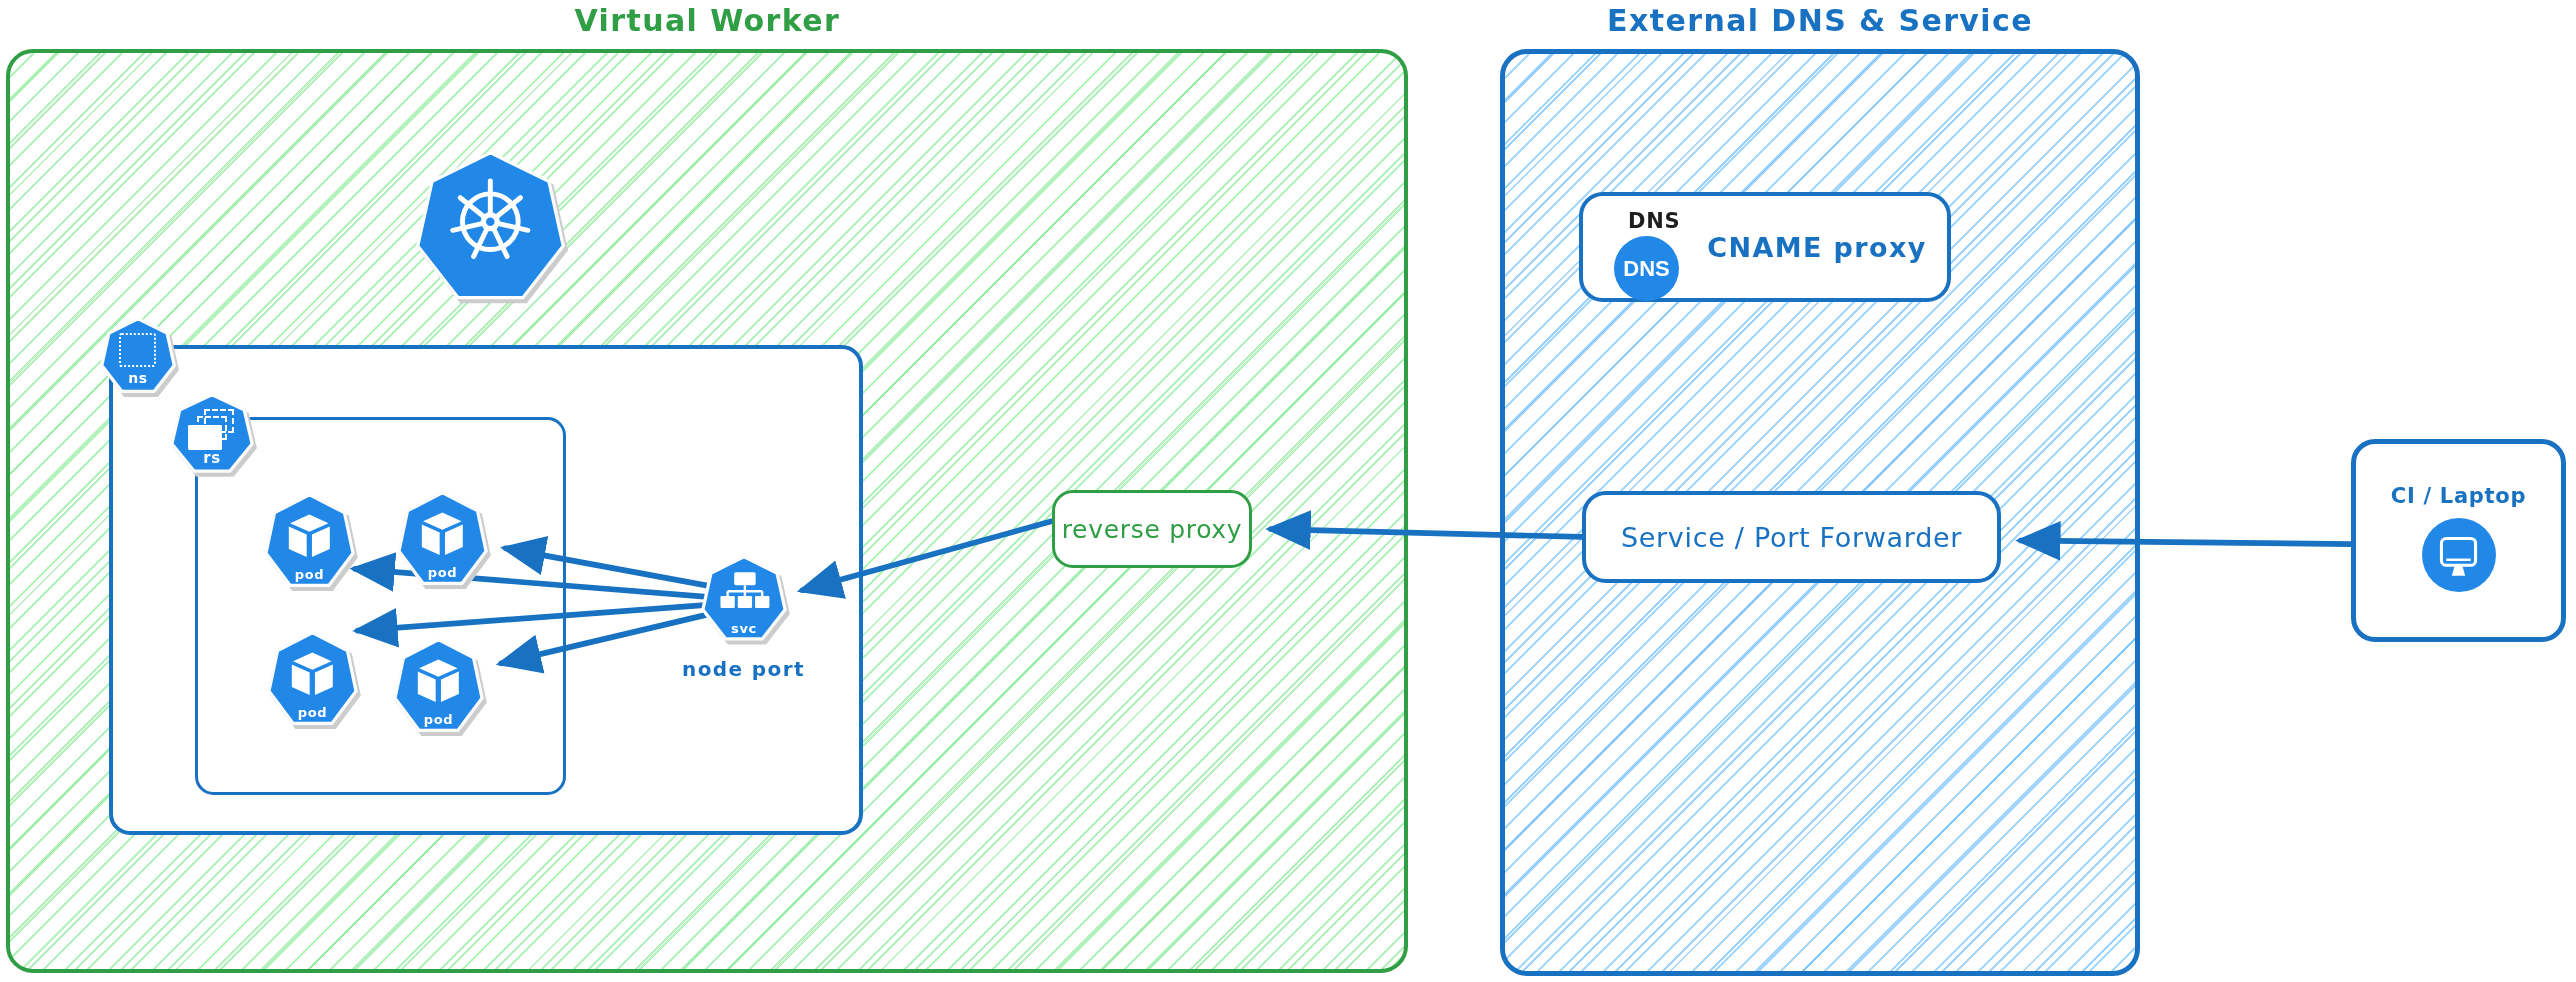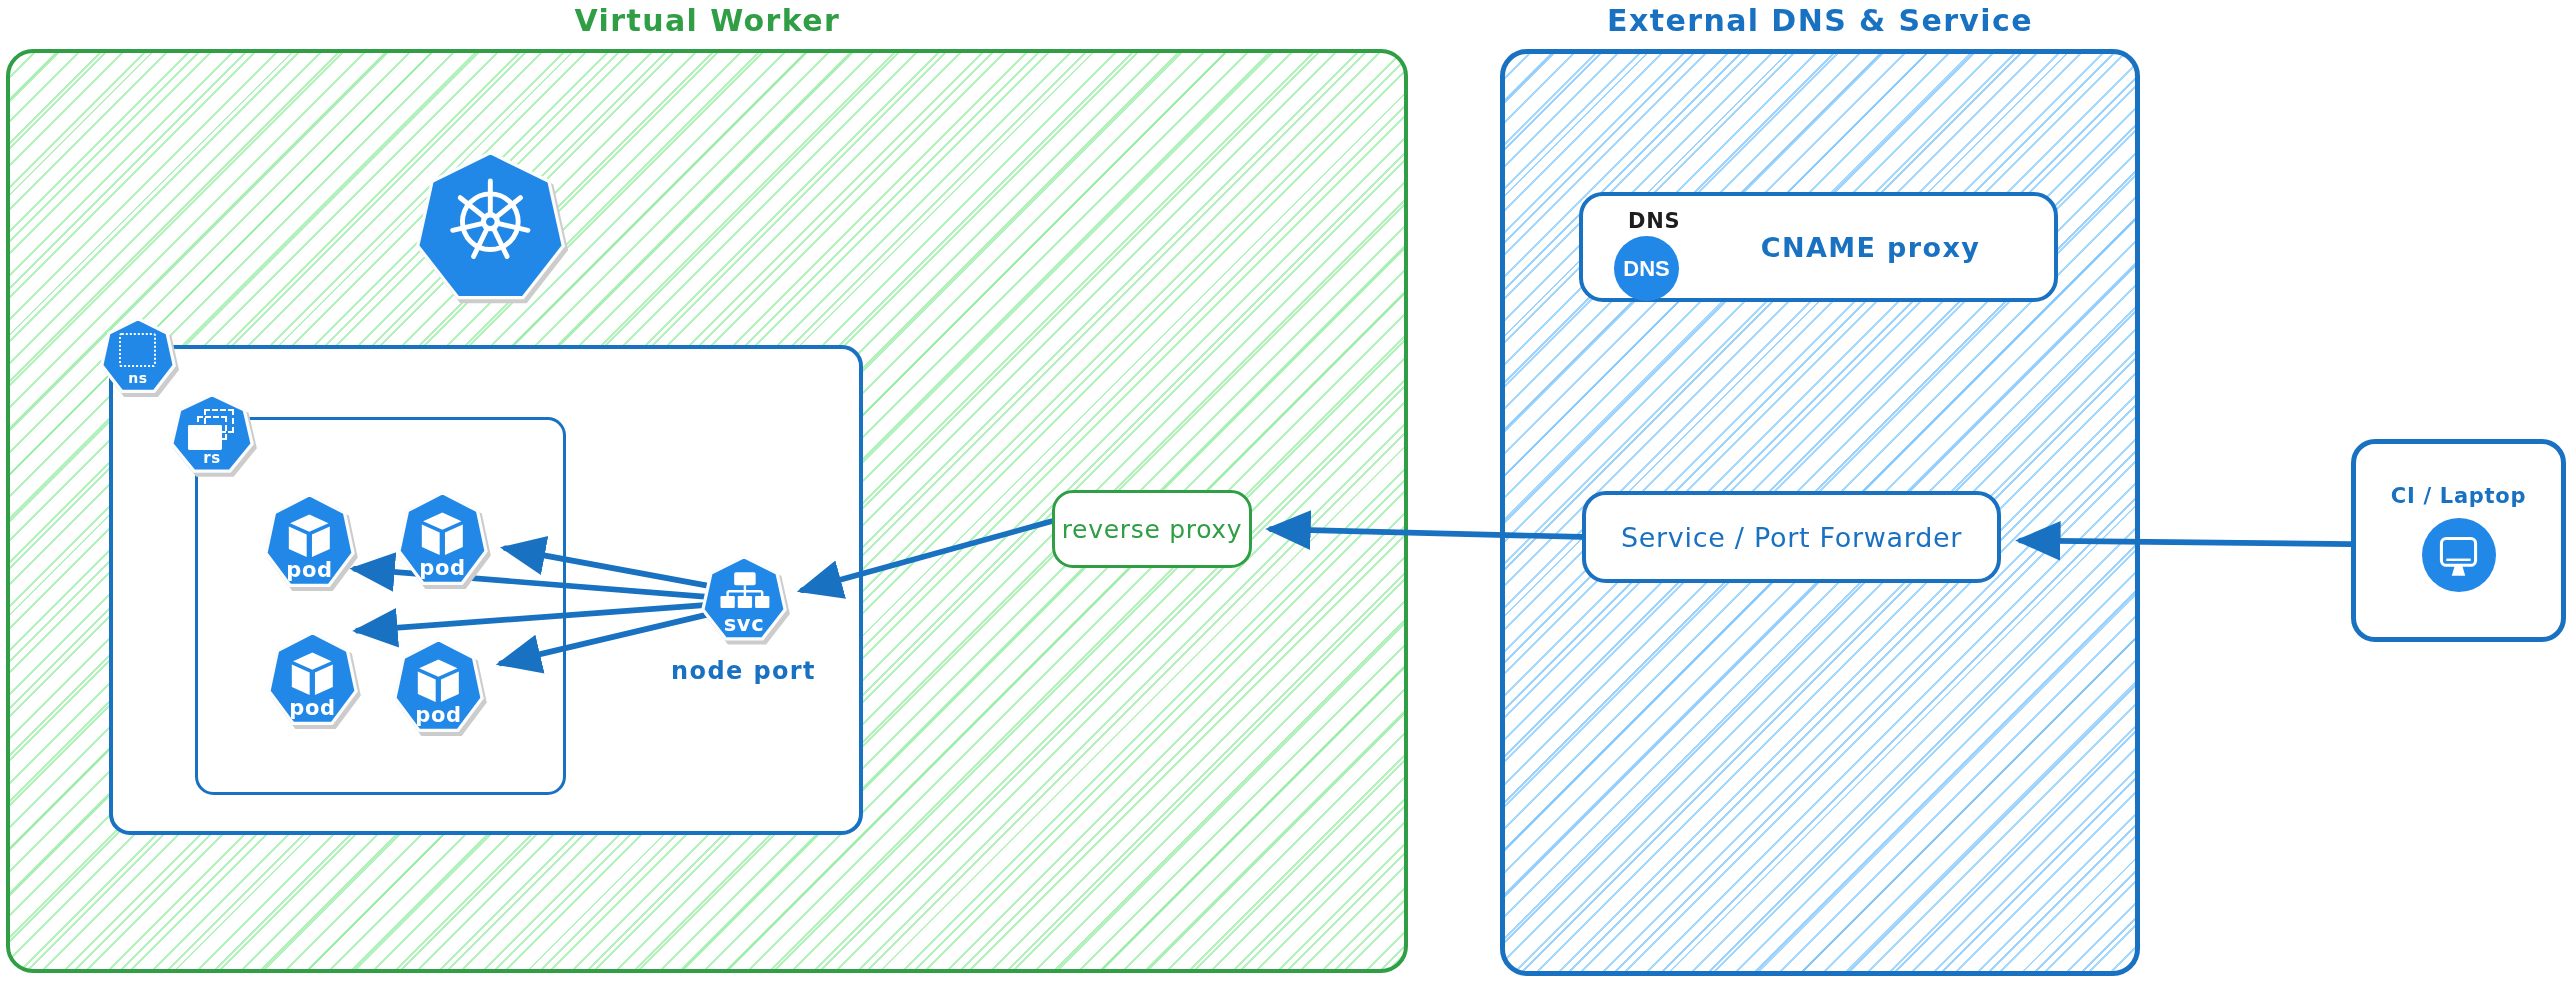--- a/index.html
+++ b/index.html
@@ -39,21 +39,21 @@
   .ns-box { left: 109px; top: 345px; width: 754px; height: 490px; border-radius: 21px; }
   .rs-box { left: 195px; top: 417px; width: 371px; height: 378px; border-radius: 18.5px; border-width: 3.6px; }
 
   .reverse-proxy-box {
     position: absolute; left: 1052px; top: 490px; width: 200px; height: 78px;
     background: #fff; border: 3.6px solid var(--green, #2f9e44); border-radius: 21px;
     display: flex; align-items: center; justify-content: center;
     font-size: 25px; color: var(--green, #2f9e44); font-weight: 500; letter-spacing: 0.7px;
   }
 
-  .dns-box { left: 1579px; top: 192px; width: 479px; height: 110px; border-radius: 24px; }
+  .dns-box { left: 1579px; top: 192px; width: 372px; height: 110px; border-radius: 24px; }
   .dns-tag { position: absolute; left: 45px; top: 12.8px; font-size: 21px; font-weight: 600; color: var(--ink, #1e1e1e); letter-spacing: 0.7px; }
   .dns-badge {
     position: absolute; left: 31px; top: 40px; width: 65px; height: 65px; border-radius: 50%;
     background: var(--icon-blue, #2188e8); color: #fff;
     display: flex; align-items: center; justify-content: center;
     font-family: "Liberation Sans", sans-serif; font-size: 22px; font-weight: 700;
   }
   .dns-label {
     position: absolute; left: 114px; right: 10px; top: 0; height: 100%;
     display: flex; align-items: center; justify-content: center;
@@ -97,34 +97,34 @@
 
   .k8s-logo { left: 414px; top: 151px; width: 153px; height: 156px; }
   .ns-icon  { left: 99px; top: 317px; width: 78px; height: 80px; }
   .rs-icon  { left: 169px; top: 393px; width: 86px; height: 84px; }
   .pod-icon { width: 93px; height: 99px; }
   .pod-1 { left: 263px; top: 493px; }
   .pod-2 { left: 396px; top: 491px; }
   .pod-3 { left: 266px; top: 631px; }
   .pod-4 { left: 392px; top: 638px; }
   .svc-icon { left: 700px; top: 555px; width: 88px; height: 90px; }
-  .pod-icon .hept-label, .svc-icon .hept-label { font-size: 21px; bottom: 7%; }
+  .pod-icon .hept-label, .svc-icon .hept-label { font-size: 13px; bottom: 7%; }
   .ns-icon .hept-label { font-size: 14px; bottom: 10%; }
   .rs-icon .hept-label { font-size: 15px; bottom: 9%; }
 
   
   .ns-square { position: absolute; left: 23%; top: 17%; width: 52%; height: 47%; border: 2.8px dotted #fff; border-radius: 2.8px; }
   
   .rs-back-1 { position: absolute; left: 40%; top: 16%; width: 38%; height: 32%; border: 2.1px dashed #fff; }
   .rs-back-2 { position: absolute; left: 31%; top: 25%; width: 38%; height: 32%; border: 2.1px dashed #fff; }
   .rs-front  { position: absolute; left: 19%; top: 37%; width: 44%; height: 33%; background: #fff; border-radius: 1.4px; }
 
   .node-port-caption {
     position: absolute; left: 623px; top: 657px; width: 241px; text-align: center;
-    font-size: 24px; font-weight: 600; color: var(--blue, #1971c2); letter-spacing: 1.4px;
+    font-size: 20px; font-weight: 600; color: var(--blue, #1971c2); letter-spacing: 1.4px;
   }
 
   
   svg.arrows { position: absolute; left: 0; top: 0; width: 2576px; height: 983px; }
   svg.arrows line { stroke: var(--blue, #1971c2); stroke-width: 8; stroke-linecap: round; }
   svg.arrows .ah { fill: var(--blue, #1971c2); }
 </style>
 </head>
 <body>
 

